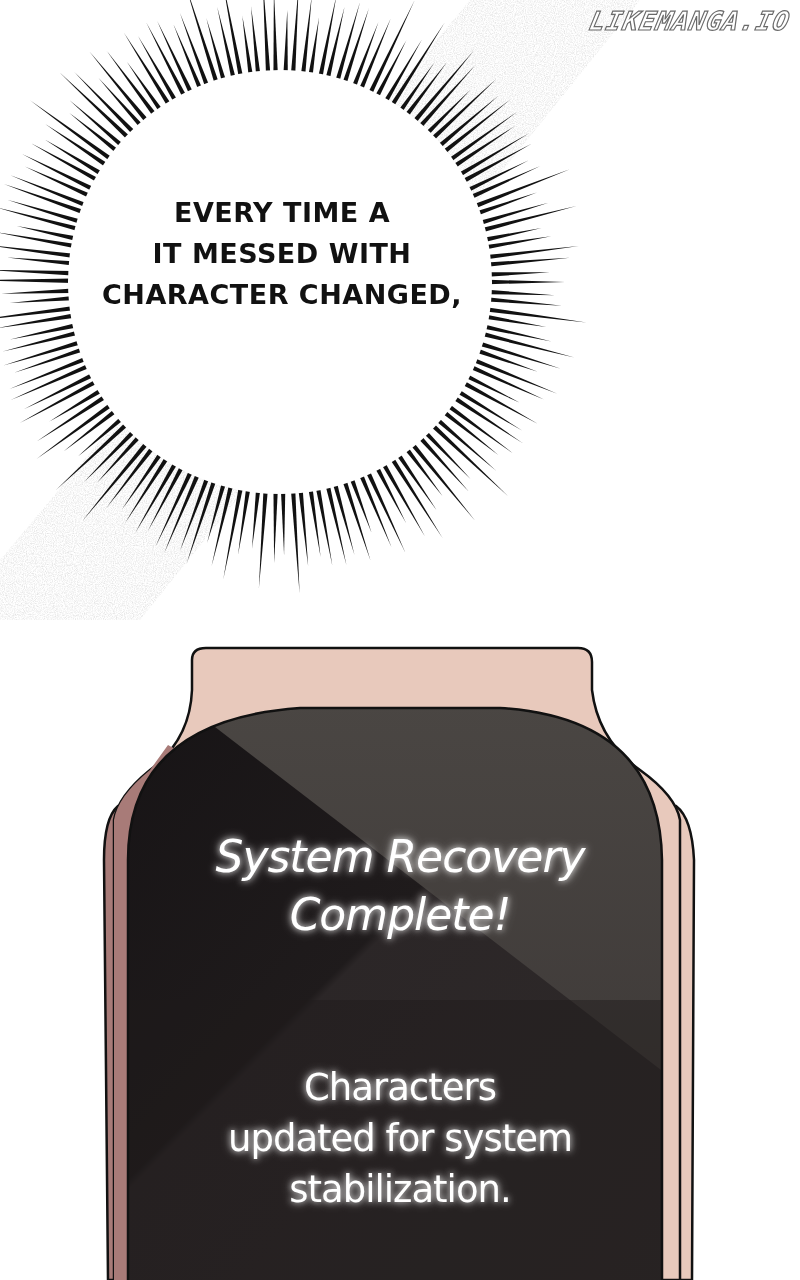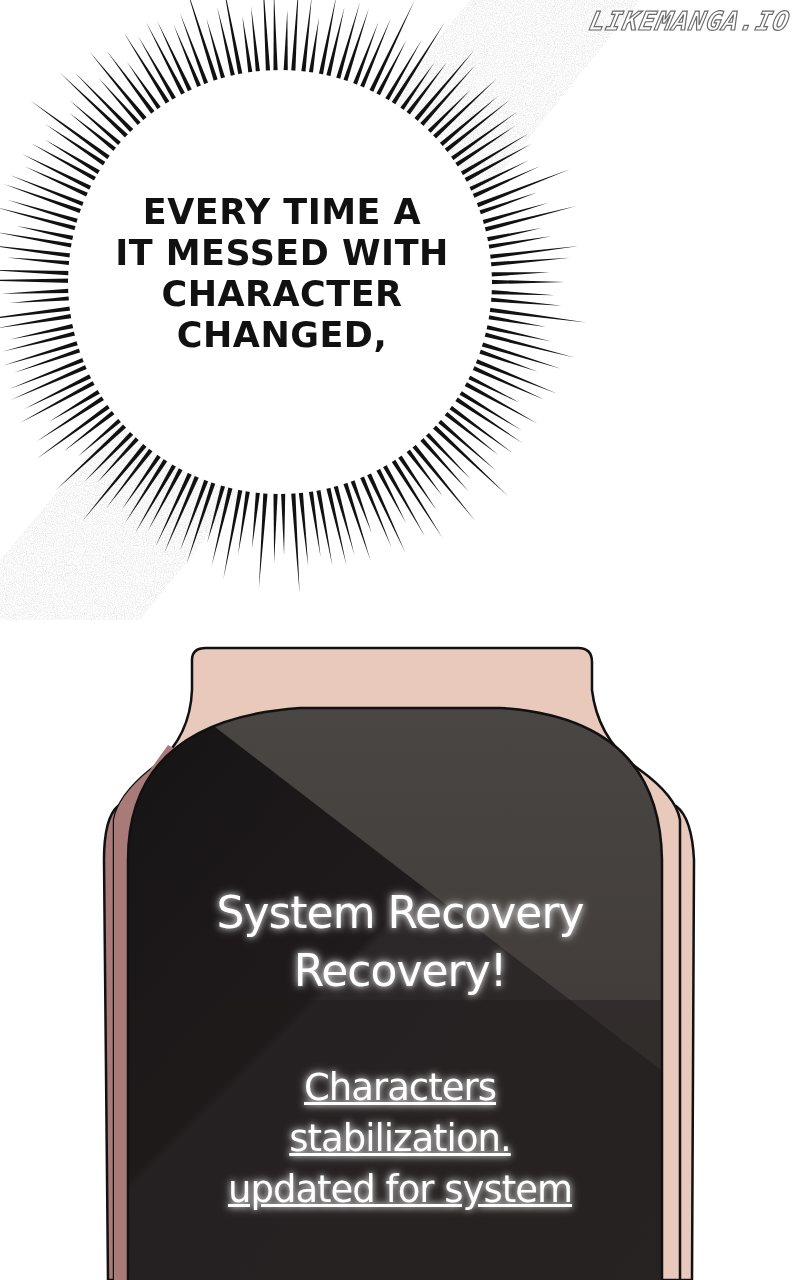--- a/index.html
+++ b/index.html
@@ -16,34 +16,34 @@
       font-style: italic; font-weight: bold;
       font-size: 26px; letter-spacing: 1px;
       color: #ffffff;
       -webkit-text-stroke: 1.2px #6a6a6a;
       transform: skewX(-12deg);
     }
     .narration {
       position: absolute; left: 62px; top: 192px; width: 440px;
       text-align: center;
       font-family: "DejaVu Sans", sans-serif;
-      font-weight: bold; font-size: 35px; line-height: 41px;
+      font-weight: bold; font-size: 27px; line-height: 41px;
       letter-spacing: 0.5px; color: #111111;
       text-transform: uppercase;
     }
     .narration span { display: block; }
     .watch-svg { position: absolute; left: 0; top: 640px; }
     .screen-text {
       position: absolute; left: 130px; width: 540px; text-align: center;
       color: #ffffff;
       font-family: "DejaVu Sans", sans-serif;
       text-shadow: 0 0 6px rgba(255,255,255,0.85), 0 0 12px rgba(255,255,255,0.45);
     }
-    .screen-title { top: 884px; font-size: 44px; line-height: 58px; letter-spacing: -1px; }
-    .screen-sub { top: 1062px; font-size: 37px; line-height: 51px; letter-spacing: -1px; text-decoration: underline; }
+    .screen-title { top: 828px; font-size: 44px; line-height: 58px; letter-spacing: -1px; font-style: italic; }
+    .screen-sub { top: 1062px; font-size: 37px; line-height: 51px; letter-spacing: -1px; }
     .screen-text span { display: block; }
   </style>
 </head>
 <body>
 
 <div class="panel-top">
   <svg class="burst-svg" width="800" height="620" viewBox="0 0 800 620">
     <defs>
       <filter id="grain" x="0" y="0" width="100%" height="100%">
         <feTurbulence type="fractalNoise" baseFrequency="0.9" numOctaves="2" seed="4" result="n"></feTurbulence>
@@ -253,19 +253,19 @@
   <g clip-path="url(#screenClip)">
     <rect x="120" y="700" width="560" height="580" fill="url(#screenTop)"></rect>
     <polygon points="120,700 180,700 700,1100 700,1280 120,1280" fill="url(#screenGrad)" opacity="0.95"></polygon>
     <rect x="120" y="1000" width="560" height="280" fill="#1f1b1b" opacity="0.45"></rect>
   </g>
   <path d="M 128 1280 L 128 860 Q 128 720 300 708 L 500 708 Q 660 718 662 860 L 662 1280" fill="none" stroke="#111" stroke-width="2.5"></path>
 </svg>
 
 <div class="screen-text screen-title">
   <span>System Recovery</span>
-  <span>Recovery!</span>
+  <span>Complete!</span>
 </div>
 <div class="screen-text screen-sub">
   <span>Characters</span>
+  <span>updated for system</span>
   <span>stabilization.</span>
-  <span>updated for system</span>
 </div>
 
 </body></html>

